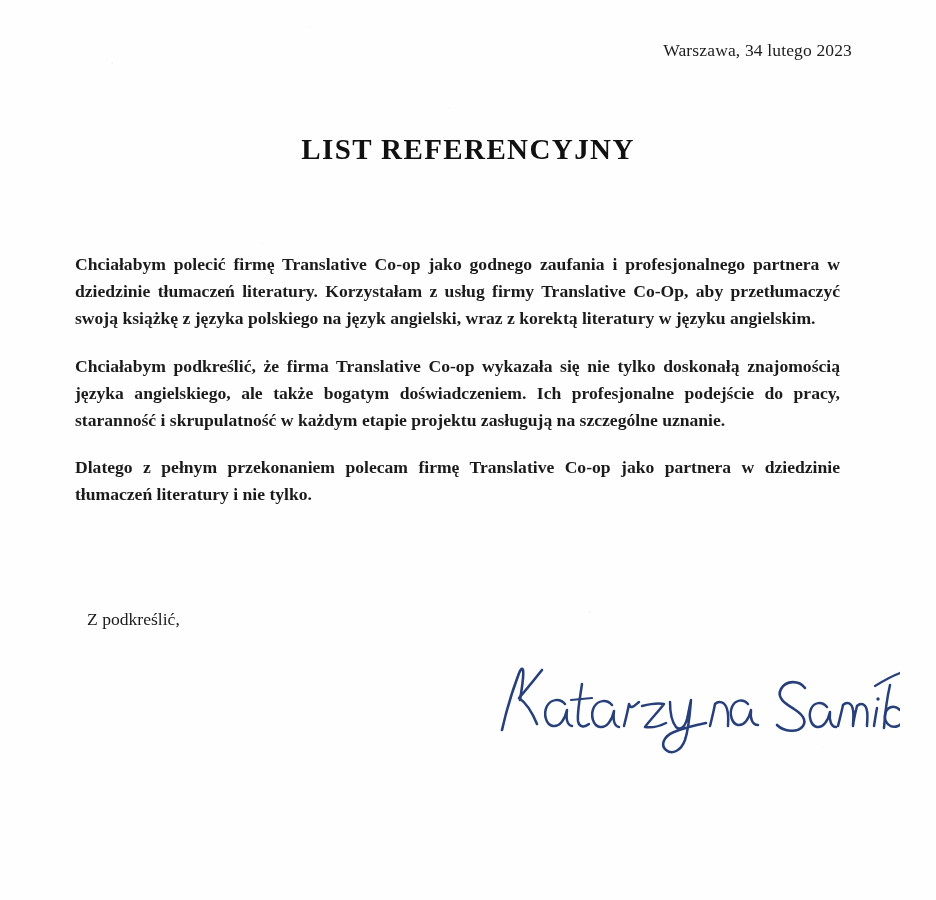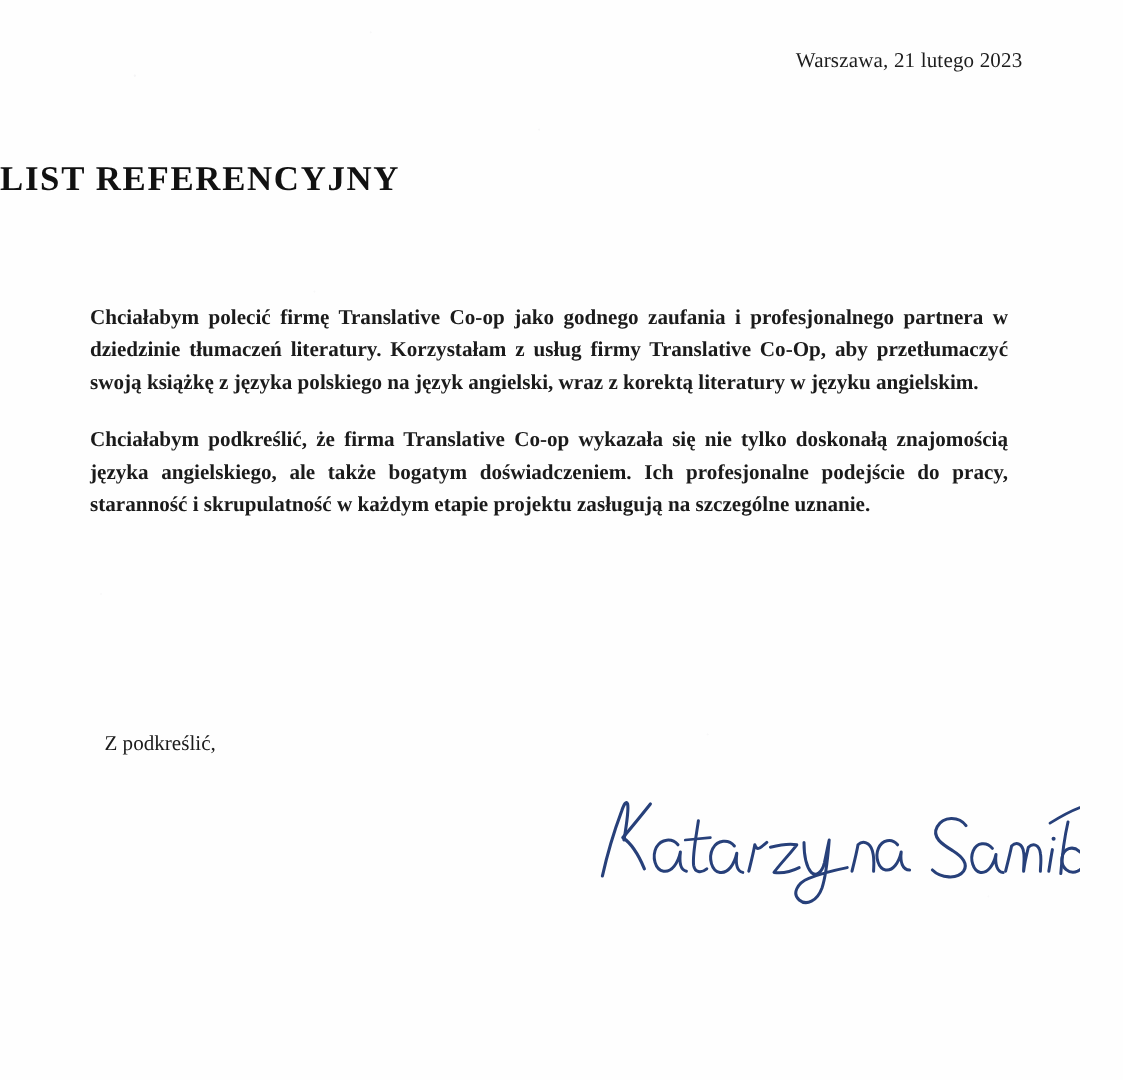--- a/index.html
+++ b/index.html
@@ -52,20 +52,21 @@
     font-size: 17.5px;
     letter-spacing: 0.15px;
     color: #1d1d1d;
   }
 
   .doc-title {
     position: absolute;
     top: 133px;
     left: 0;
     width: 936px;
+    text-align: center;
     font-size: 29px;
     font-weight: bold;
     letter-spacing: 1.4px;
     color: #111111;
   }
 
   .body-block {
     position: absolute;
     top: 251px;
     left: 75px;
@@ -113,27 +114,28 @@
     white-space: nowrap;
   }
 </style>
 </head>
 <body>
 
 <div class="page">
 
   <div class="paper-noise"></div>
 
-  <div class="date-line">Warszawa, 21 lutego 2023</div>
+  <div class="date-line">Warszawa, 34 lutego 2023</div>
 
   <div class="doc-title">LIST REFERENCYJNY</div>
 
   <div class="body-block">
     <p class="para">Chciałabym polecić firmę Translative Co-op jako godnego zaufania i profesjonalnego partnera w dziedzinie tłumaczeń literatury. Korzystałam z usług firmy Translative Co-Op, aby przetłumaczyć swoją książkę z języka polskiego na język angielski, wraz z korektą literatury w języku angielskim.</p>
     <p class="para">Chciałabym podkreślić, że firma Translative Co-op wykazała się nie tylko doskonałą znajomością języka angielskiego, ale także bogatym doświadczeniem. Ich profesjonalne podejście do pracy, staranność i skrupulatność w każdym etapie projektu zasługują na szczególne uznanie.</p>
+    <p class="para">Dlatego z pełnym przekonaniem polecam firmę Translative Co-op jako partnera w dziedzinie tłumaczeń literatury i nie tylko.</p>
   </div>
 
   <div class="closing">Z podkreślić,</div>
 
   <div class="signature-area">
     <span class="signature-text-alt">Katarzyna Samiło</span>
     <svg viewBox="0 0 430 115" xmlns="http://www.w3.org/2000/svg">
       <g id="sig-ink" fill="none" stroke="#27407a" stroke-linecap="round" stroke-linejoin="round">
 
         <path d="M32,90 C36,72 42,52 48,36 C50,30 52,27 53,30 C54,34 52,48 50,60" stroke-width="2.6"></path>

